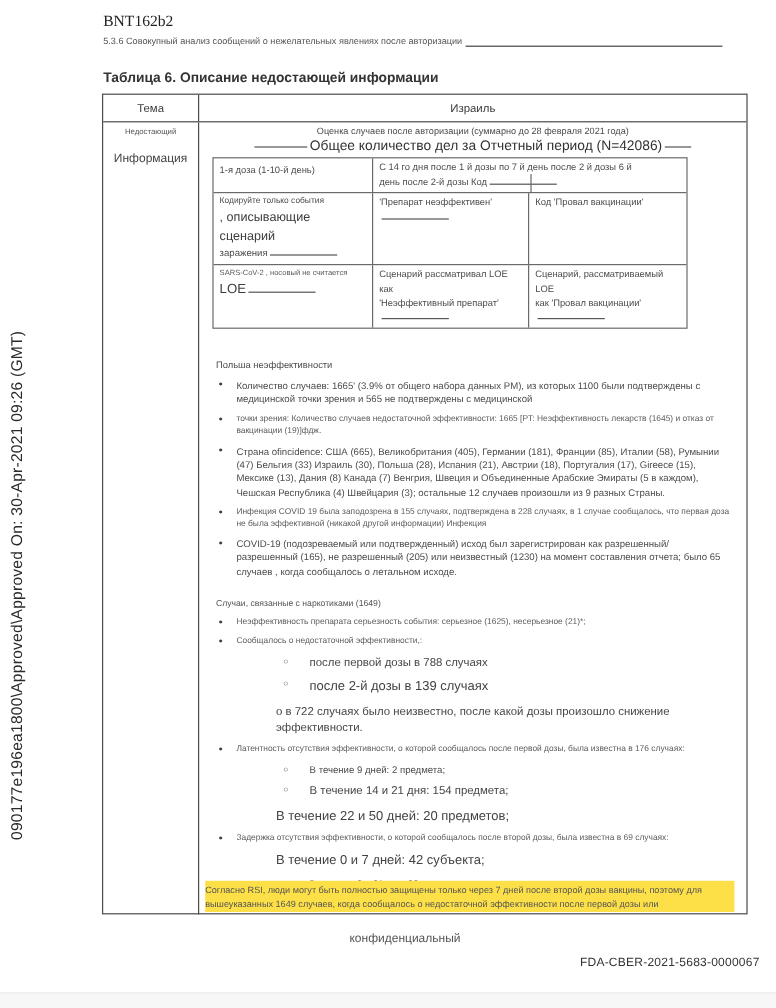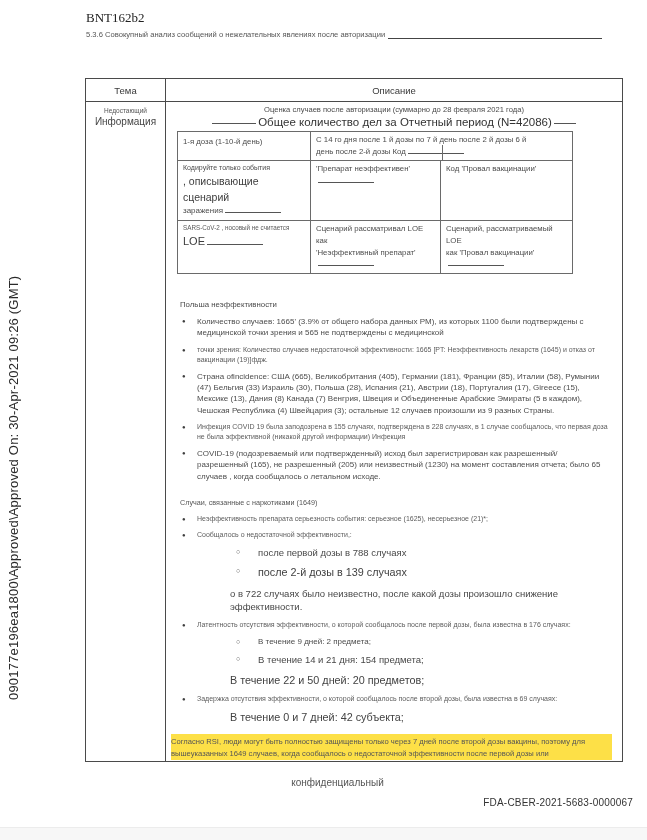--- a/index.html
+++ b/index.html
@@ -16,21 +16,21 @@
   .table-title{position:absolute;left:86px;top:59px;font-size:11.5px;font-weight:bold;color:#333;}
   
   .main-table{position:absolute;left:85px;top:78px;width:538px;height:684px;border:1px solid #4a4a4a;box-sizing:border-box;}
   .thead{display:flex;height:22px;border-bottom:1px solid #4a4a4a;}
   .th{display:flex;align-items:center;justify-content:center;font-size:9.5px;color:#3a3a3a;}
   .th-topic{width:80px;border-right:1px solid #4a4a4a;box-sizing:border-box;}
   .th-desc{flex:1;}
   .tbody{display:flex;height:calc(100% - 22px);}
   .topic-cell{width:80px;border-right:1px solid #4a4a4a;box-sizing:border-box;padding-top:5px;text-align:center;}
   .topic-l0{font-size:6.5px;color:#555;}
-  .topic-l1{font-size:10px;color:#444;margin-top:2px;}
+  .topic-l1{font-size:10px;color:#444;margin-top:13px;}
   .desc-cell{flex:1;position:relative;overflow:hidden;padding-top:3px;}
   
   .assess-heading{text-align:center;font-size:7.6px;color:#4a4a4a;}
   .assess-sub{text-align:center;font-size:11.5px;color:#333;margin-top:2px;}
   .uline-pre,.uline-post{display:inline-block;border-bottom:1px solid #555;height:2px;vertical-align:2px;}
   .uline-pre{width:44px;margin-right:2px;}
   .uline-post{width:22px;margin-left:2px;}
   
   .inner-table{margin:3px 0 0 11px;width:396px;border:1px solid #6a6a6a;box-sizing:border-box;}
   .it-row{display:flex;border-bottom:1px solid #6a6a6a;}
@@ -82,25 +82,26 @@
   <div class="watermark">090177e196ea1800\Approved\Approved On: 30-Apr-2021 09:26 (GMT)</div>
 
   <div class="header">
     <div class="doc-code">BNT162b2</div>
     <div class="subtitle-row">
       <span>5.3.6 Совокупный анализ сообщений о нежелательных явлениях после авторизации</span>
       <span class="subtitle-fill"></span>
     </div>
   </div>
 
+  <div class="table-title">Таблица 6. Описание недостающей информации</div>
 
   <div class="main-table">
     <div class="thead">
       <div class="th th-topic">Тема</div>
-      <div class="th th-desc">Описание</div>
+      <div class="th th-desc">Израиль</div>
     </div>
     <div class="tbody">
       <div class="topic-cell">
         <div class="topic-l0">Недостающий</div>
         <div class="topic-l1">Информация</div>
       </div>
       <div class="desc-cell">
         <div class="assess-heading">Оценка случаев после авторизации (суммарно до 28 февраля 2021 года)</div>
         <div class="assess-sub">
           <span class="uline-pre"></span><span>Общее количество дел за Отчетный период (N=42086)</span><span class="uline-post"></span>

